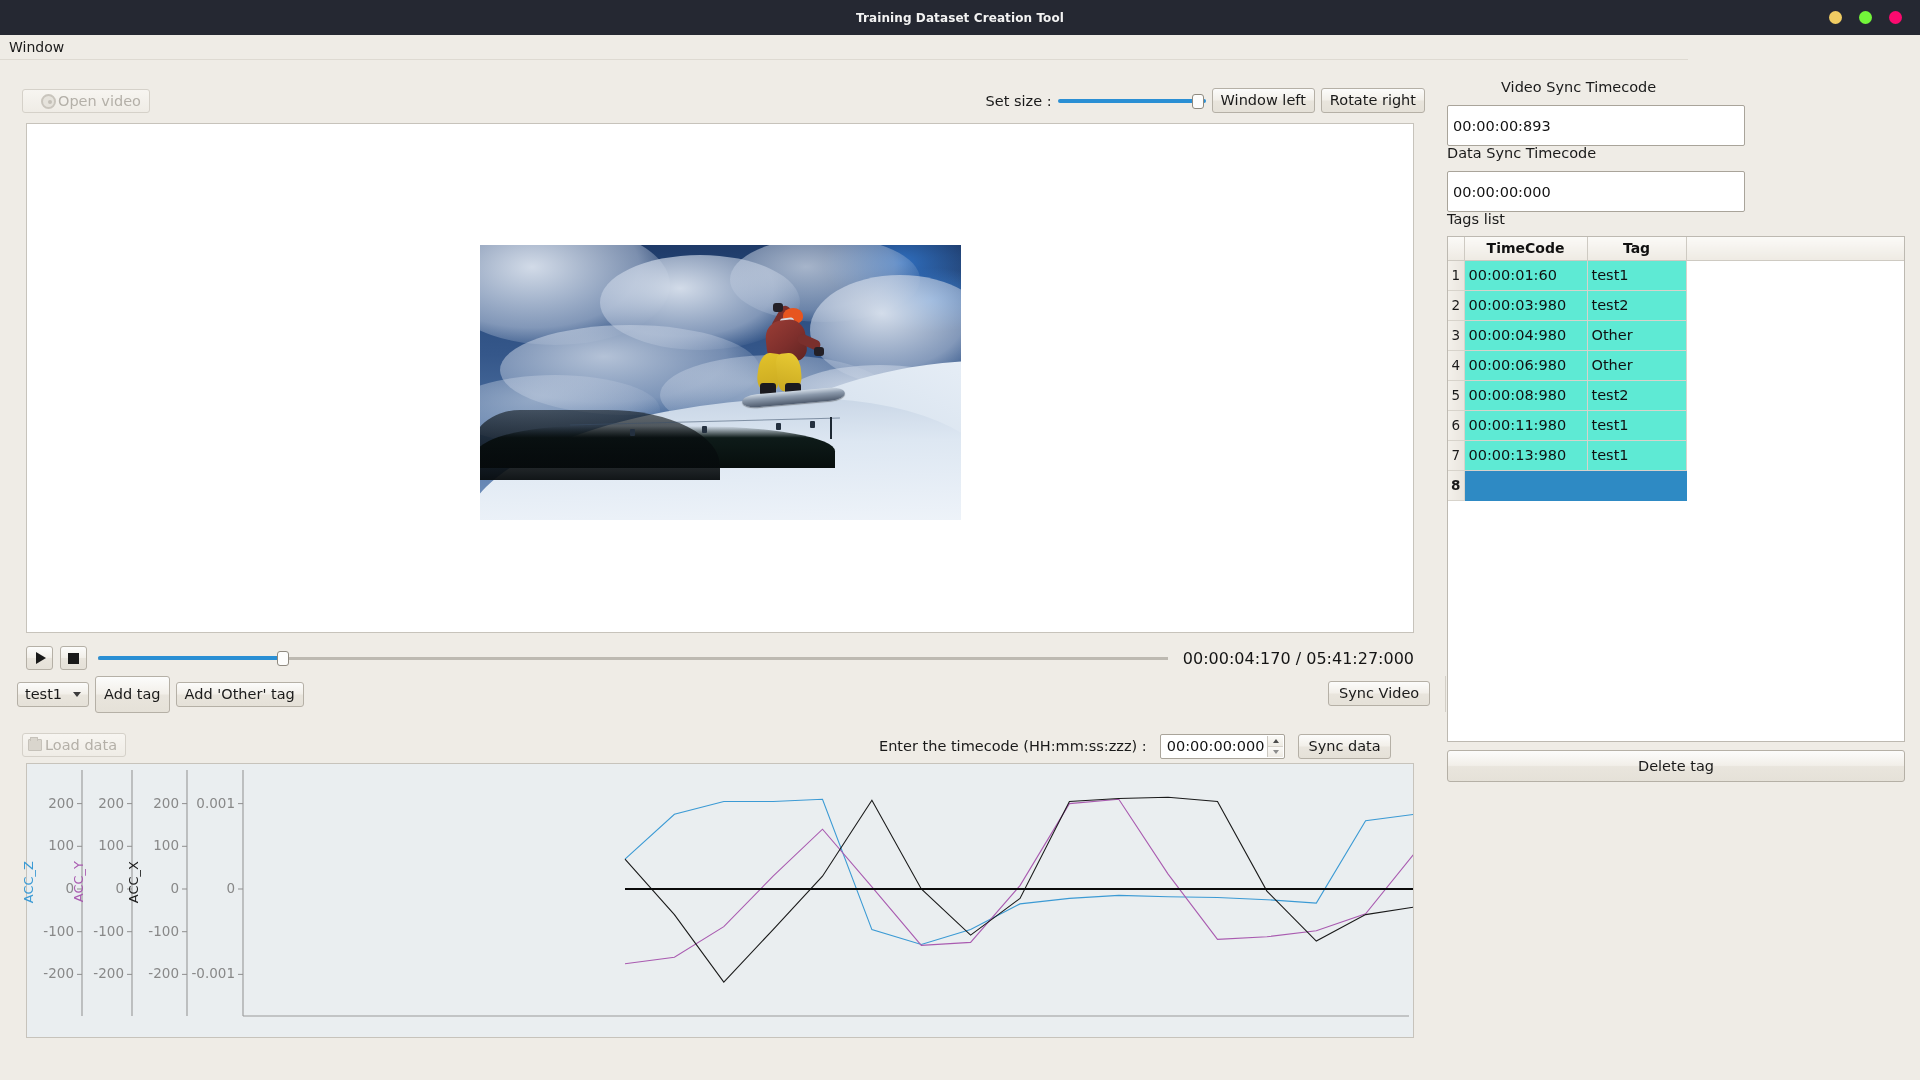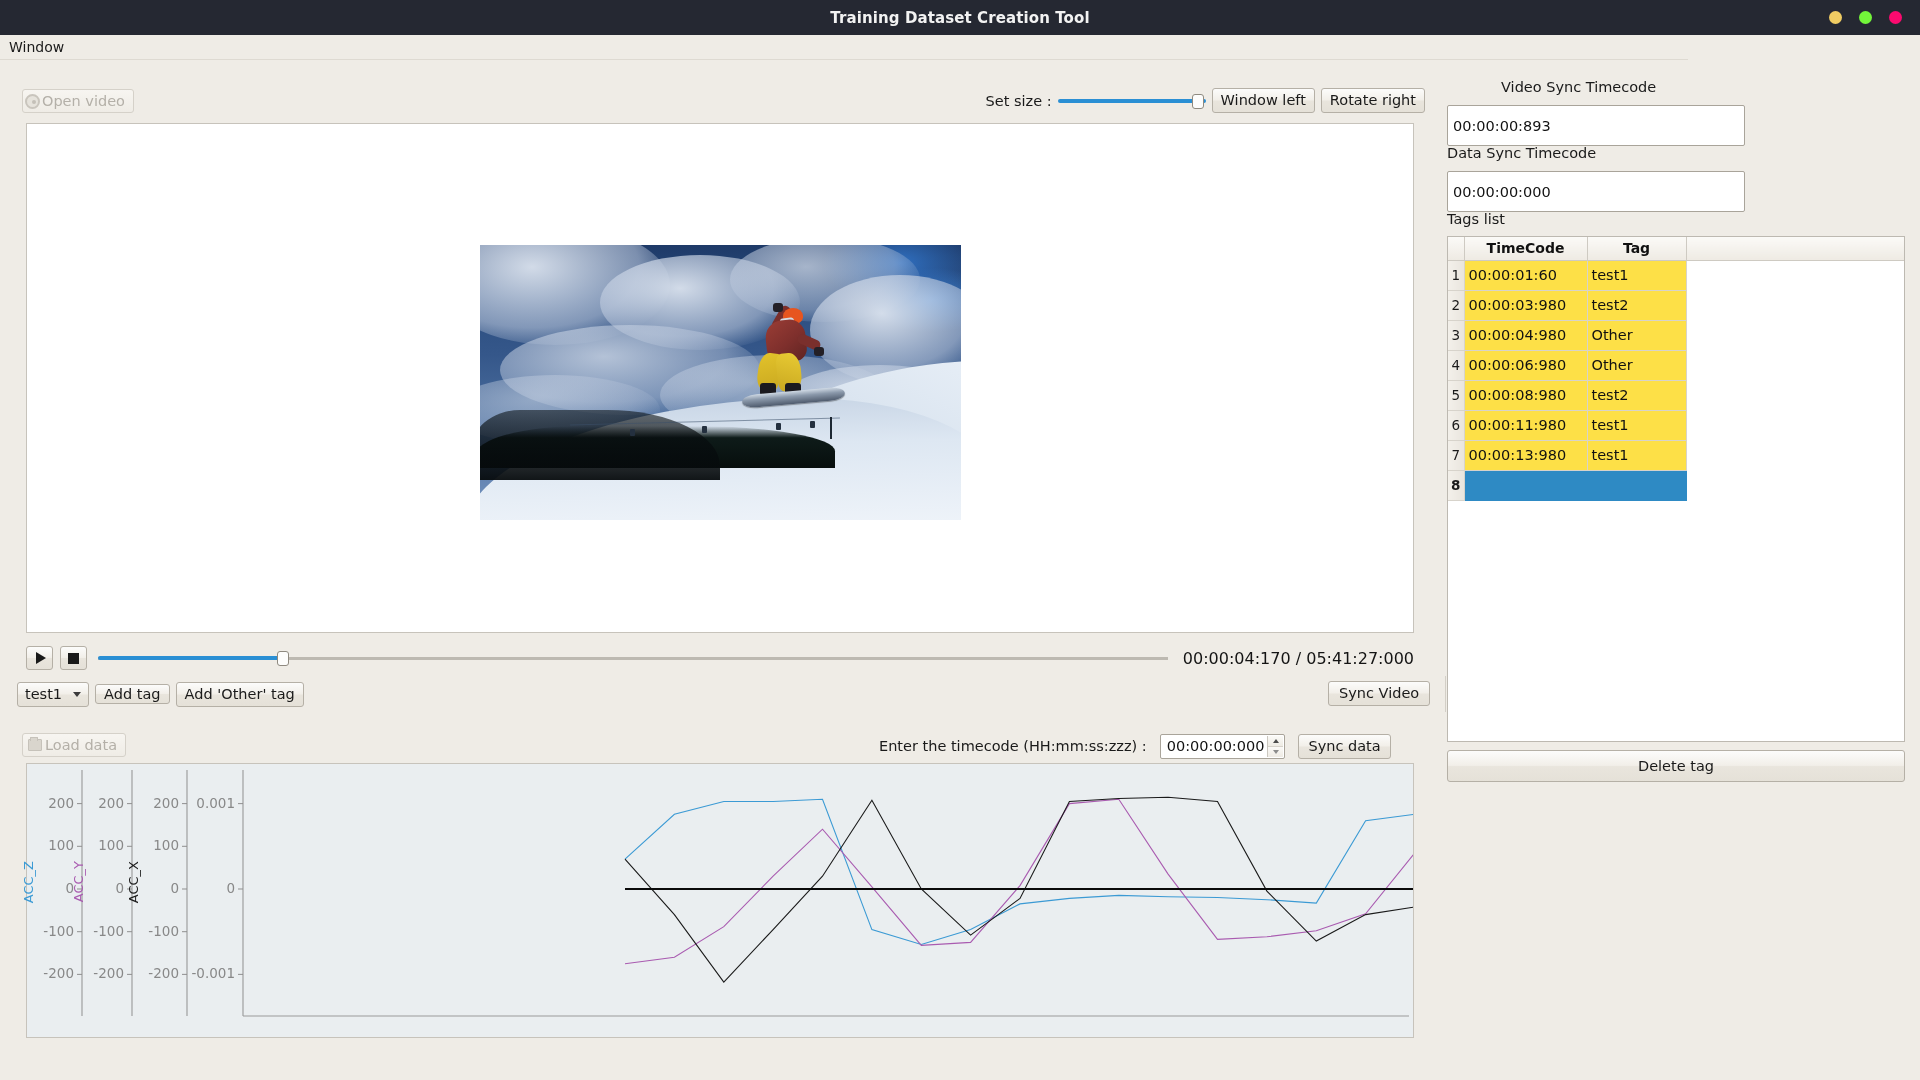--- a/index.html
+++ b/index.html
@@ -10,21 +10,21 @@
     overflow: hidden;
   }
 
   
   .titlebar {
     position: absolute; left: 0; top: 0; width: 1920px; height: 35px;
     background: #252832;
     display: flex; align-items: center; justify-content: center;
   }
   .titlebar-text {
-    color: #f2f2f2; font-size: 15px; font-weight: bold;
+    color: #f2f2f2; font-size: 12px; font-weight: bold;
     letter-spacing: 0.1px;
   }
   .win-buttons {
     position: absolute; right: 18px; top: 0; height: 35px;
     display: flex; align-items: center; gap: 17px;
   }
   .win-dot { width: 13px; height: 13px; border-radius: 50%; }
 
   
   .menubar {
@@ -59,21 +59,21 @@
     border-radius: 2px;
     font-size: 14.5px; color: #121212;
     padding: 3px 5px;
     display: flex; align-items: center;
     font-family: "DejaVu Sans", sans-serif;
   }
   .label { font-size: 14.5px; color: #1a1a1a; }
 
   
   .open-video-btn {
-    position: absolute; left: 22px; top: 89px; height: 24px; padding: 0 8px 0 2px;
+    position: absolute; left: 22px; top: 89px; height: 24px; padding: 0 8px 0 18px;
   }
   .disc-icon {
     width: 15px; height: 15px; border-radius: 50%;
     border: 2px solid #c9c5bd; background: #e6e3dc;
     margin-right: 2px; position: relative; flex: none;
   }
   .disc-icon::after {
     content: ''; position: absolute; left: 4.5px; top: 4.5px;
     width: 4px; height: 4px; border-radius: 50%; background: #c4c0b8;
   }
@@ -310,21 +310,21 @@
     border: 1px solid #cecac2;
     border-top: none;
     height: 23px; font-size: 14px; font-weight: bold; color: #111;
   }
   table.tags th.corner { width: 16px; border-left: none; }
   table.tags th.c-time { width: 123px; }
   table.tags th.c-tag { width: 99px; }
   table.tags th.c-rest { border-right: none; background: linear-gradient(to bottom, #fbfaf7 0%, #eeeae3 100%); }
   table.tags td {
     height: 30px; border: 1px solid #d7d3cb; padding: 0 4px;
-    background: #fde047; vertical-align: middle;
+    background: #5eead4; vertical-align: middle;
   }
   table.tags td.rownum {
     background: linear-gradient(to right, #f3f0ea, #e9e5de);
     border-left: none; text-align: center; font-size: 13.5px; color: #1a1a1a;
     padding: 0;
   }
   table.tags td.rest { border-right: none; border-top: none; border-bottom: none; background: #fff; }
   table.tags tr.selected td.rownum { font-weight: bold; }
   table.tags tr.selected td.cell { background: #2e8ac4; border-color: #2e8ac4; color: #fff; }
   .delete-tag-btn {
@@ -423,21 +423,21 @@
     <span class="prog-handle" style="left:179px"></span>
   </span>
   <span class="time-label">00:00:04:170 / 05:41:27:000</span>
 </div>
 
 <div class="tag-row">
   <span class="combo">
     <span>test1</span>
     <span class="caret"></span>
   </span>
-  <span class="btn" style="height:20px">Add tag</span>
+  <span class="btn" style="height:37px">Add tag</span>
   <span class="btn" style="height:25px">Add 'Other' tag</span>
 </div>
 <div class="btn sync-video-btn">Sync Video</div>
 <div class="vsep"></div>
 
 <div class="btn disabled load-data-btn">
   <span class="folder-icon"></span>
   <span>Load data</span>
 </div>
 

